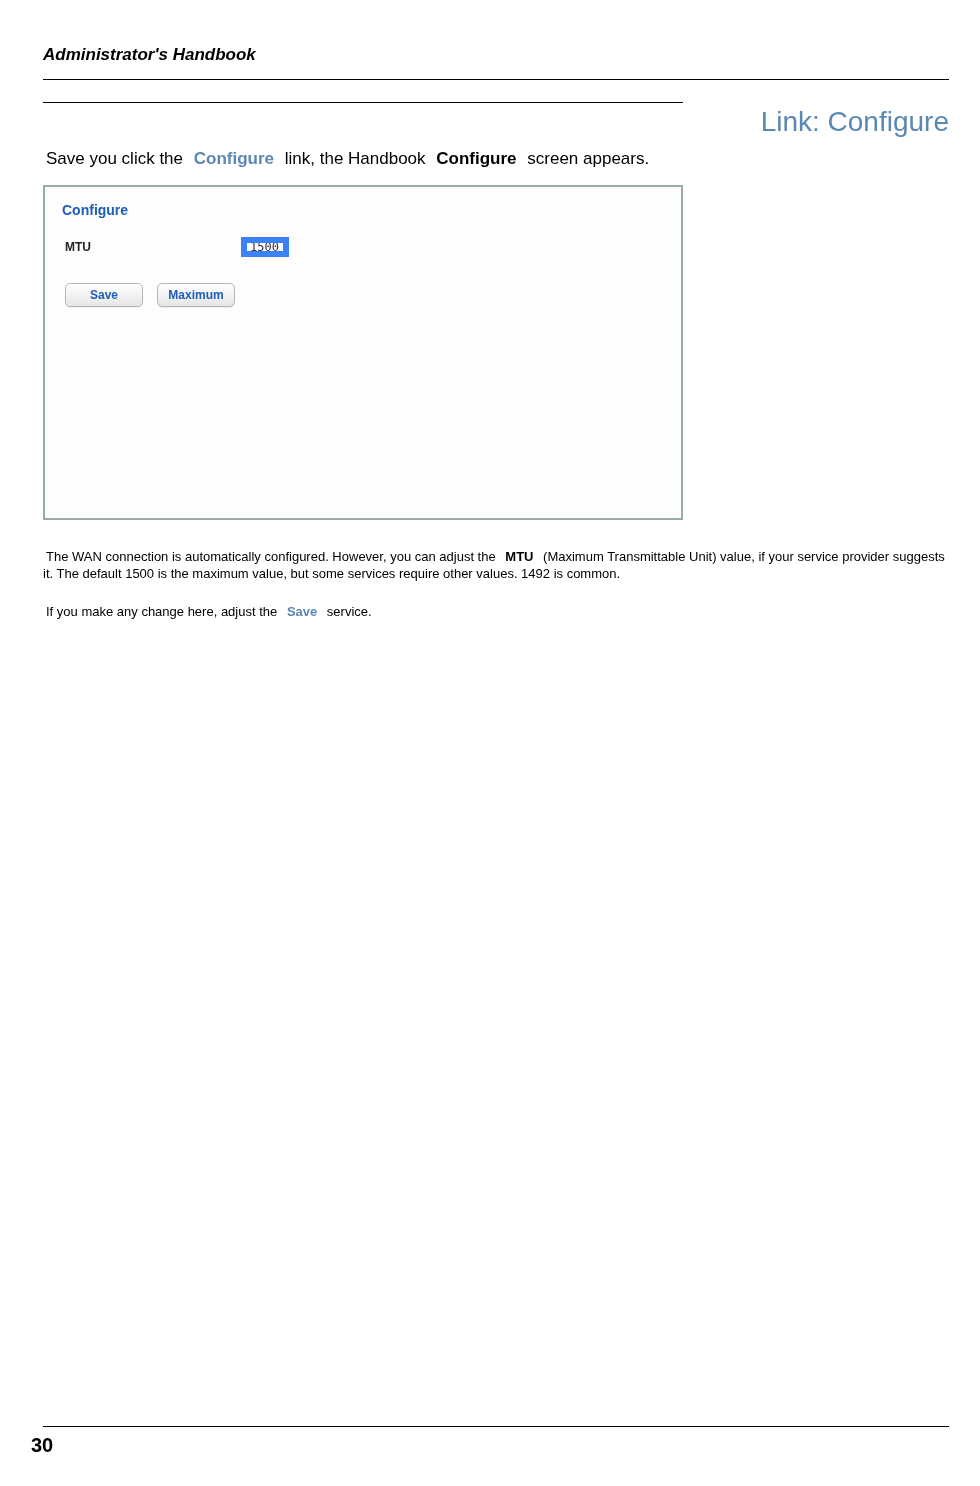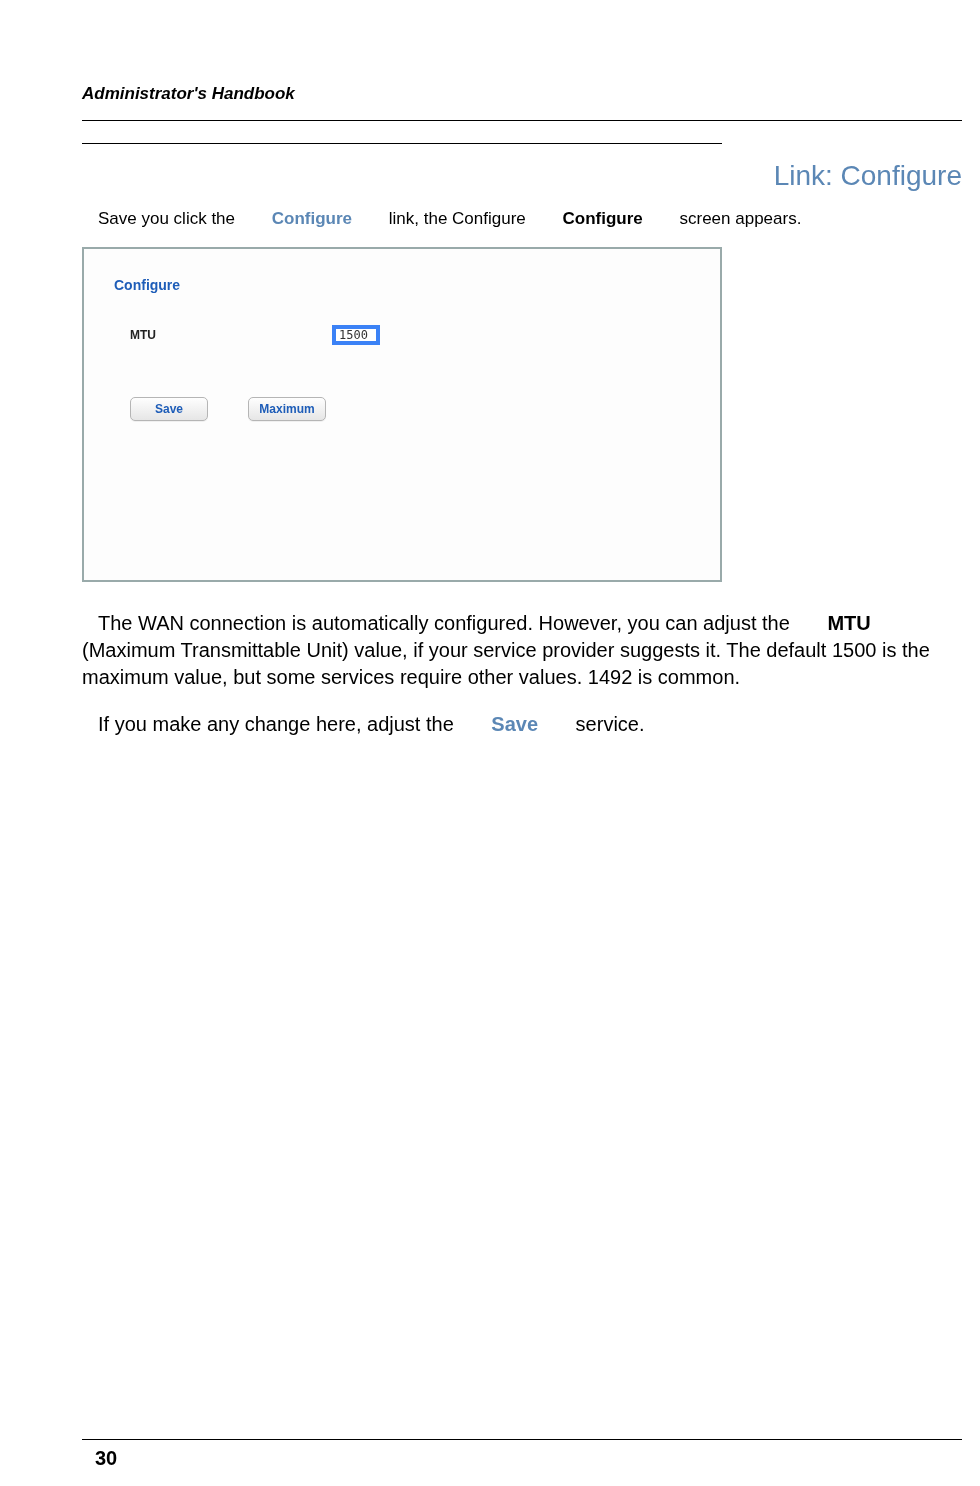--- a/index.html
+++ b/index.html
@@ -1,15 +1,15 @@
 <!DOCTYPE html>
 <html><head>
   <meta charset="utf-8">
   <style>
-    * { box-sizing: border-box; margin: 16px; padding: 0; }
+    * { box-sizing: border-box; margin: 3px; padding: 0; }
     body {
       width: 980px;
       height: 1486px;
       background: #fff;
       font-family: Arial, Helvetica, sans-serif;
       color: #000;
       position: relative;
       padding: 36px 34px 50px 34px;
     }
     .running-header {
@@ -75,21 +75,21 @@
       font-size: 12px;
       color: #222;
       width: 170px;
     }
     .panel-input {
       width: 48px;
       height: 20px;
       font-size: 12px;
       font-family: monospace;
       padding: 1px 3px;
-      border: 4px solid #3b82f6;
+      border: 6px solid #3b82f6;
       background: #fff;
       color: #333;
     }
     .panel-buttons {
       display: flex;
       gap: 8px;
     }
     .panel-btn {
       width: 78px;
       height: 24px;
@@ -97,56 +97,56 @@
       border-radius: 5px;
       background: linear-gradient(#fefefe, #e6e6e6);
       color: #1e5db8;
       font-weight: bold;
       font-size: 12px;
       font-family: Arial, Helvetica, sans-serif;
       cursor: pointer;
       box-shadow: 0 1px 0 rgba(0,0,0,0.05);
     }
     .para {
-      font-size: 20px;
+      font-size: 13px;
       line-height: 1.35;
       margin-bottom: 20px;
     }
     .para .bold { font-weight: bold; }
     .para .save-ref {
       color: #5b87b5;
       font-weight: bold;
     }
     .footer-rule {
       position: absolute;
       left: 34px;
       right: 34px;
       bottom: 62px;
       border: none;
       border-top: 1.5px solid #000;
     }
     .page-number {
       position: absolute;
-      left: 47px;
+      left: 22px;
       bottom: 32px;
       font-weight: bold;
       font-size: 20px;
     }
   </style>
 </head>
 <body>
 
 <div class="running-header">Administrator's Handbook</div>
 <hr class="hr-top">
 
 <hr class="section-rule">
 <h2 class="section-title">Link: Configure</h2>
 
 <p class="body-text">
-  <span>Save you click the </span><span class="configure-link">Configure</span><span> link, the Configure </span><span class="bold">Configure</span><span> screen appears.</span>
+  <span>Save you click the </span><span class="configure-link">Configure</span><span> link, the Handbook </span><span class="bold">Configure</span><span> screen appears.</span>
 </p>
 
 <div class="screenshot-panel">
   <div class="panel-title">Configure</div>
   <div class="panel-row">
     <span class="panel-label">MTU</span>
     <input class="panel-input" type="text" value="1500" style="">
   </div>
   <div class="panel-buttons">
     <button class="panel-btn">Save</button>

